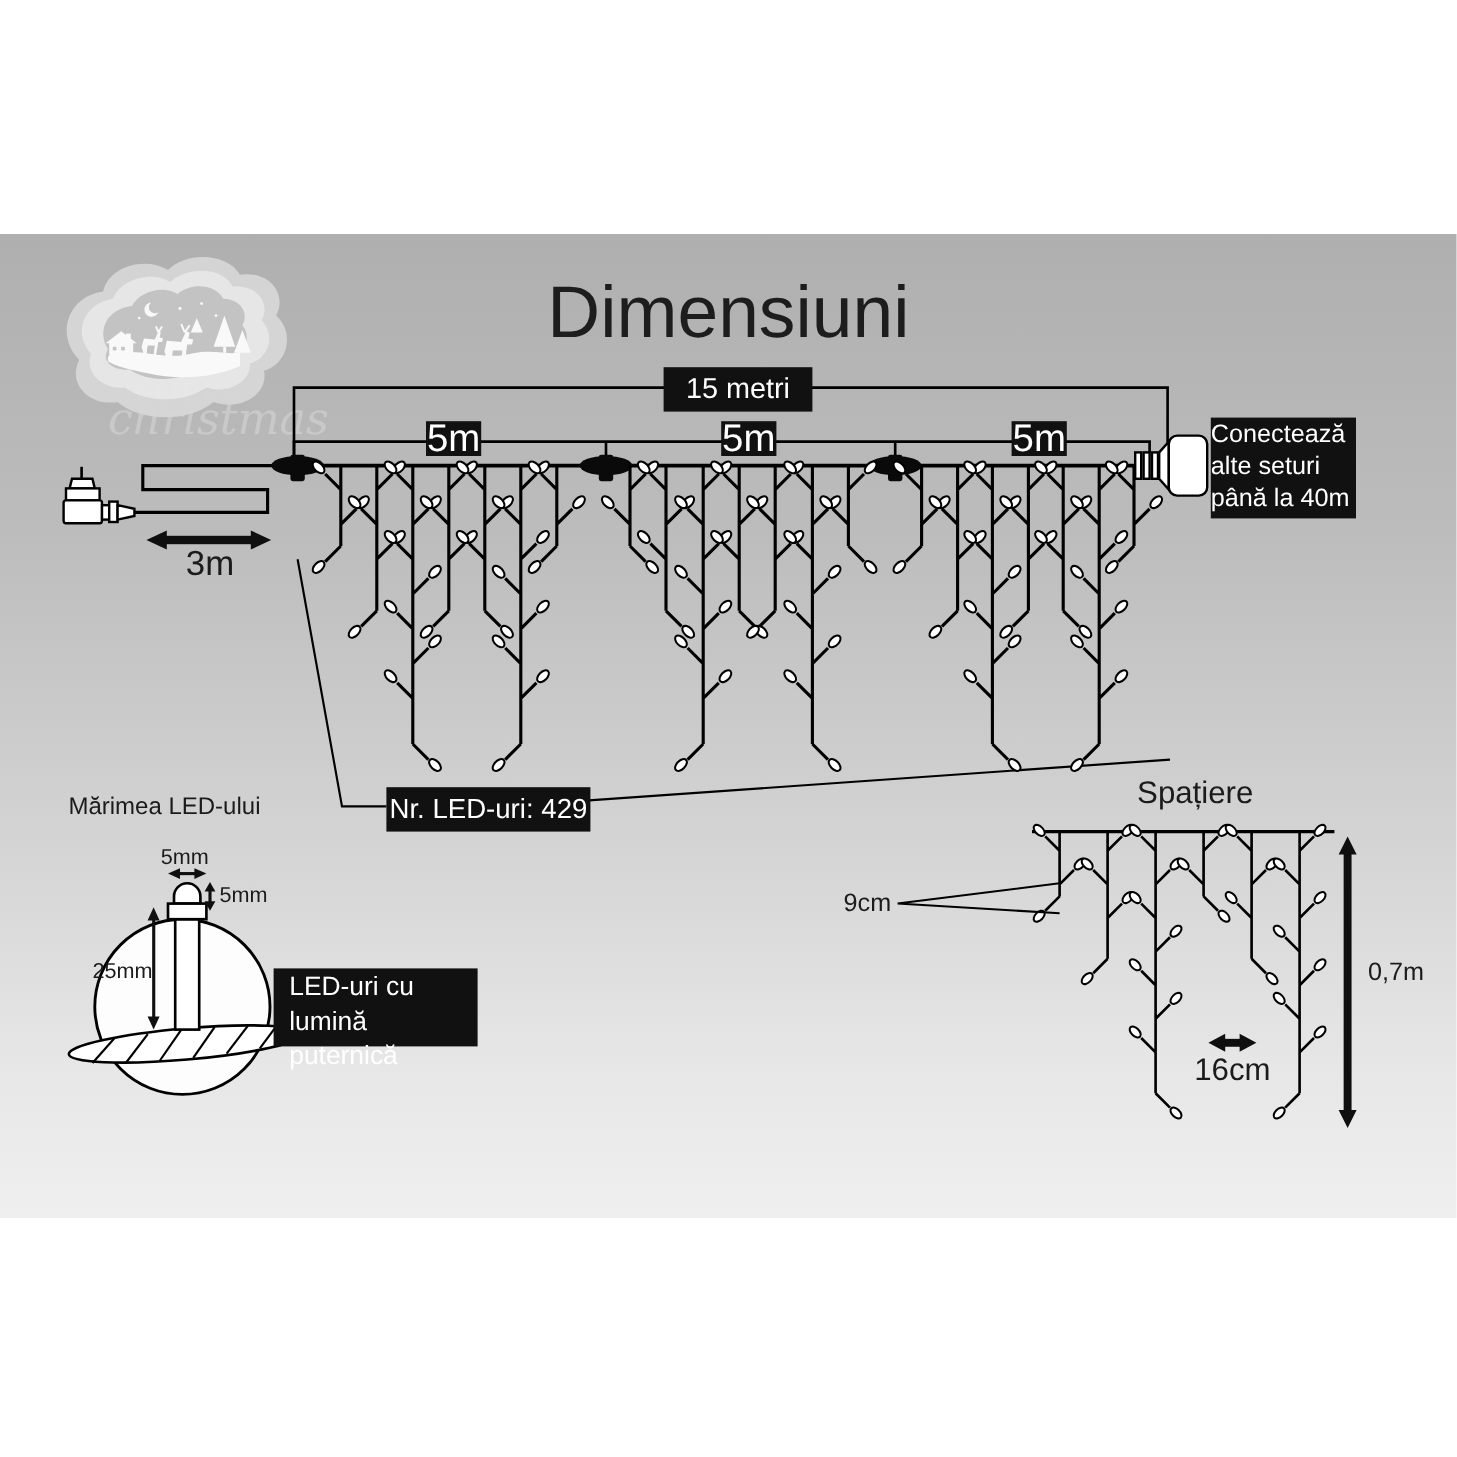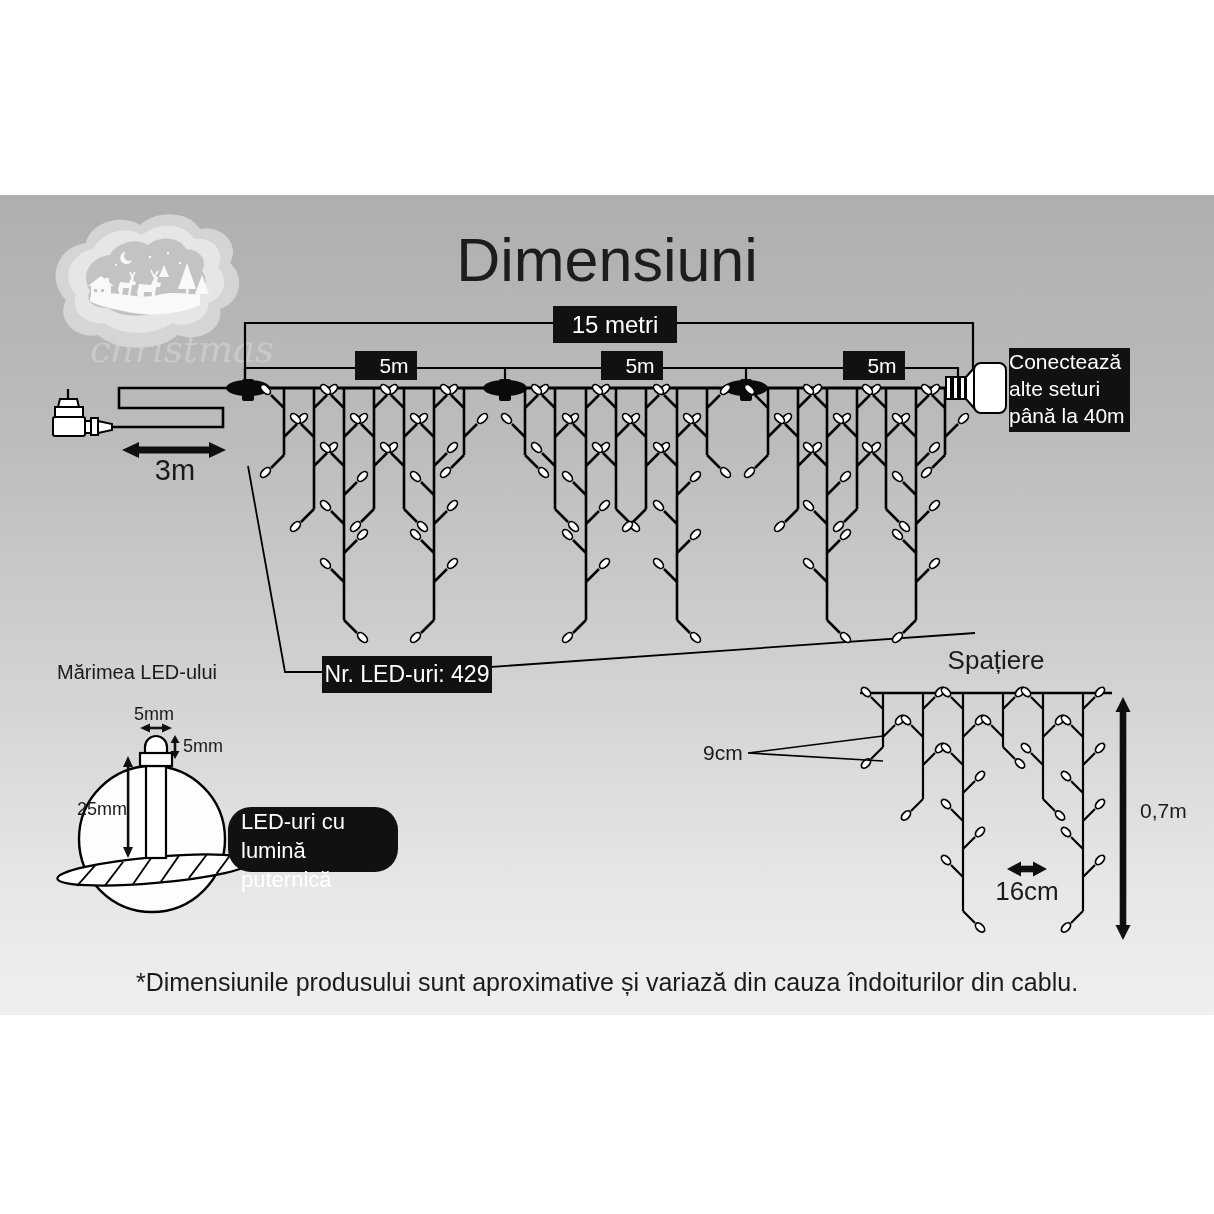--- a/index.html
+++ b/index.html
@@ -6,31 +6,31 @@
   #canvas{position:relative;width:1214px;height:1214px;background:#ffffff;overflow:hidden;
           font-family:"Liberation Sans",sans-serif;}
   #band{position:absolute;left:0;top:195px;width:1214px;height:820px;
         background:linear-gradient(180deg,#afafaf 0%,#bcbcbc 30%,#d4d4d4 62%,#e7e7e7 85%,#efefef 100%);}
   #art{position:absolute;left:0;top:0;z-index:2;}
   .lbl{position:absolute;z-index:3;color:#1b1b1b;line-height:1.1;}
   .box{position:absolute;z-index:3;background:#111111;color:#ffffff;
        display:flex;align-items:center;justify-content:center;}
   #title{left:0;top:227px;width:1214px;text-align:center;font-size:61px;letter-spacing:0px;color:#1d1d1d;}
   #box-15m{left:553px;top:306px;width:124px;height:37px;font-size:24px;}
-  .box-5m{width:46px;height:29px;font-size:21px;padding-left:16px;}
+  .box-5m{width:46px;height:29px;font-size:32px;}
   #box-5m-1{left:355px;top:351px;}
   #box-5m-2{left:601px;top:351px;}
   #box-5m-3{left:843px;top:351px;}
   #box-connect{left:1009px;top:348px;width:121px;height:84px;font-size:21px;line-height:27px;
                justify-content:flex-start;box-sizing:border-box;
                flex-direction:column;align-items:flex-start;}
   #box-ledcount{left:322px;top:656px;width:170px;height:37px;font-size:23px;}
   #box-callout{left:228px;top:807px;width:170px;height:65px;font-size:22px;line-height:29px;
                justify-content:flex-start;padding-left:13px;box-sizing:border-box;
-               flex-direction:column;align-items:flex-start;border-radius:23px;}
+               flex-direction:column;align-items:flex-start;}
   #lbl-3m{left:130px;top:455px;width:90px;font-size:29px;text-align:center;}
   #lbl-led-title{left:57px;top:661px;font-size:20px;}
   #lbl-spacing-title{left:930px;top:646px;width:132px;font-size:26px;text-align:center;}
   #lbl-9cm{left:703px;top:741px;font-size:21px;}
   #lbl-16cm{left:990px;top:877px;width:74px;font-size:26px;text-align:center;}
   #lbl-07m{left:1140px;top:799px;font-size:21px;}
   #lbl-5mm-top{left:134px;top:705px;width:40px;font-size:18px;text-align:center;}
   #lbl-5mm-right{left:183px;top:737px;font-size:18px;}
   #lbl-25mm{left:77px;top:800px;font-size:18px;}
   #footnote{left:0;top:969px;width:1214px;text-align:center;font-size:25px;color:#1b1b1b;}
@@ -362,14 +362,13 @@
 
   <div class="lbl" id="lbl-3m">3m</div>
   <div class="lbl" id="lbl-led-title">Mărimea LED-ului</div>
   <div class="lbl" id="lbl-spacing-title">Spațiere</div>
   <div class="lbl" id="lbl-9cm">9cm</div>
   <div class="lbl" id="lbl-16cm">16cm</div>
   <div class="lbl" id="lbl-07m">0,7m</div>
   <div class="lbl" id="lbl-5mm-top">5mm</div>
   <div class="lbl" id="lbl-5mm-right">5mm</div>
   <div class="lbl" id="lbl-25mm">25mm</div>
-  <div class="lbl" id="footnote">*Dimensiunile produsului sunt aproximative și variază din cauza îndoiturilor din cablu.</div>
 </div>
 
 </body></html>

